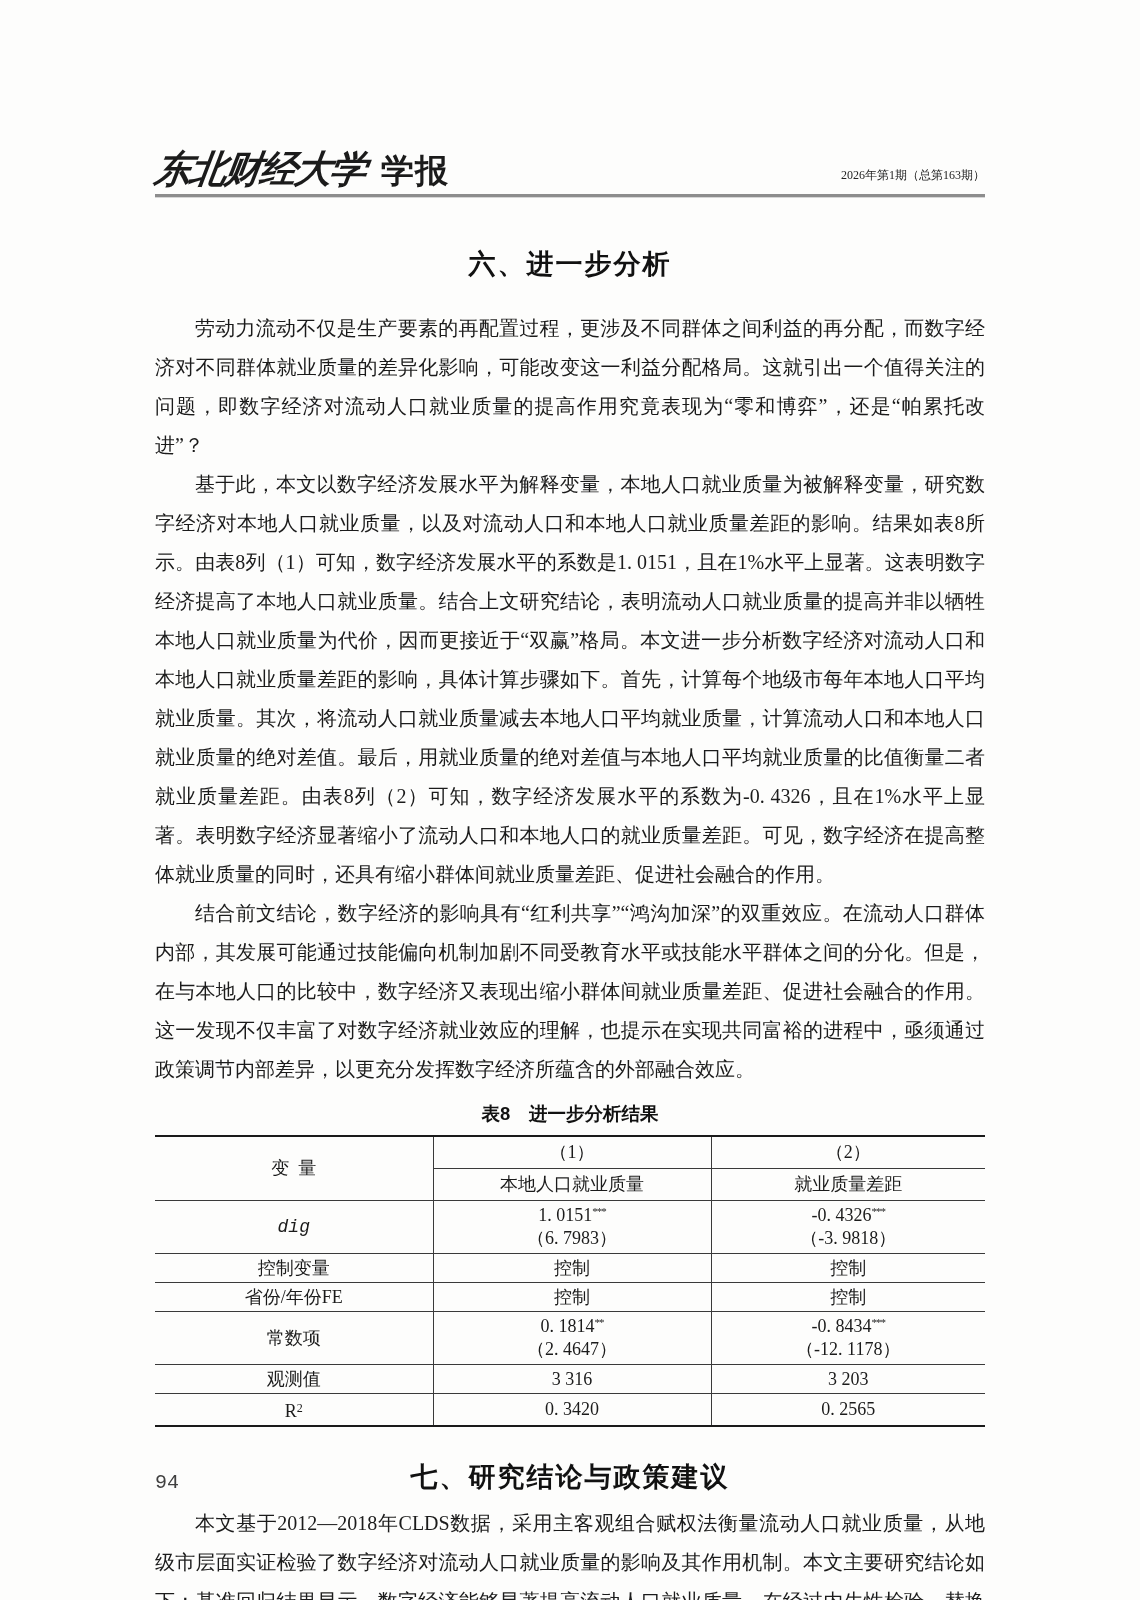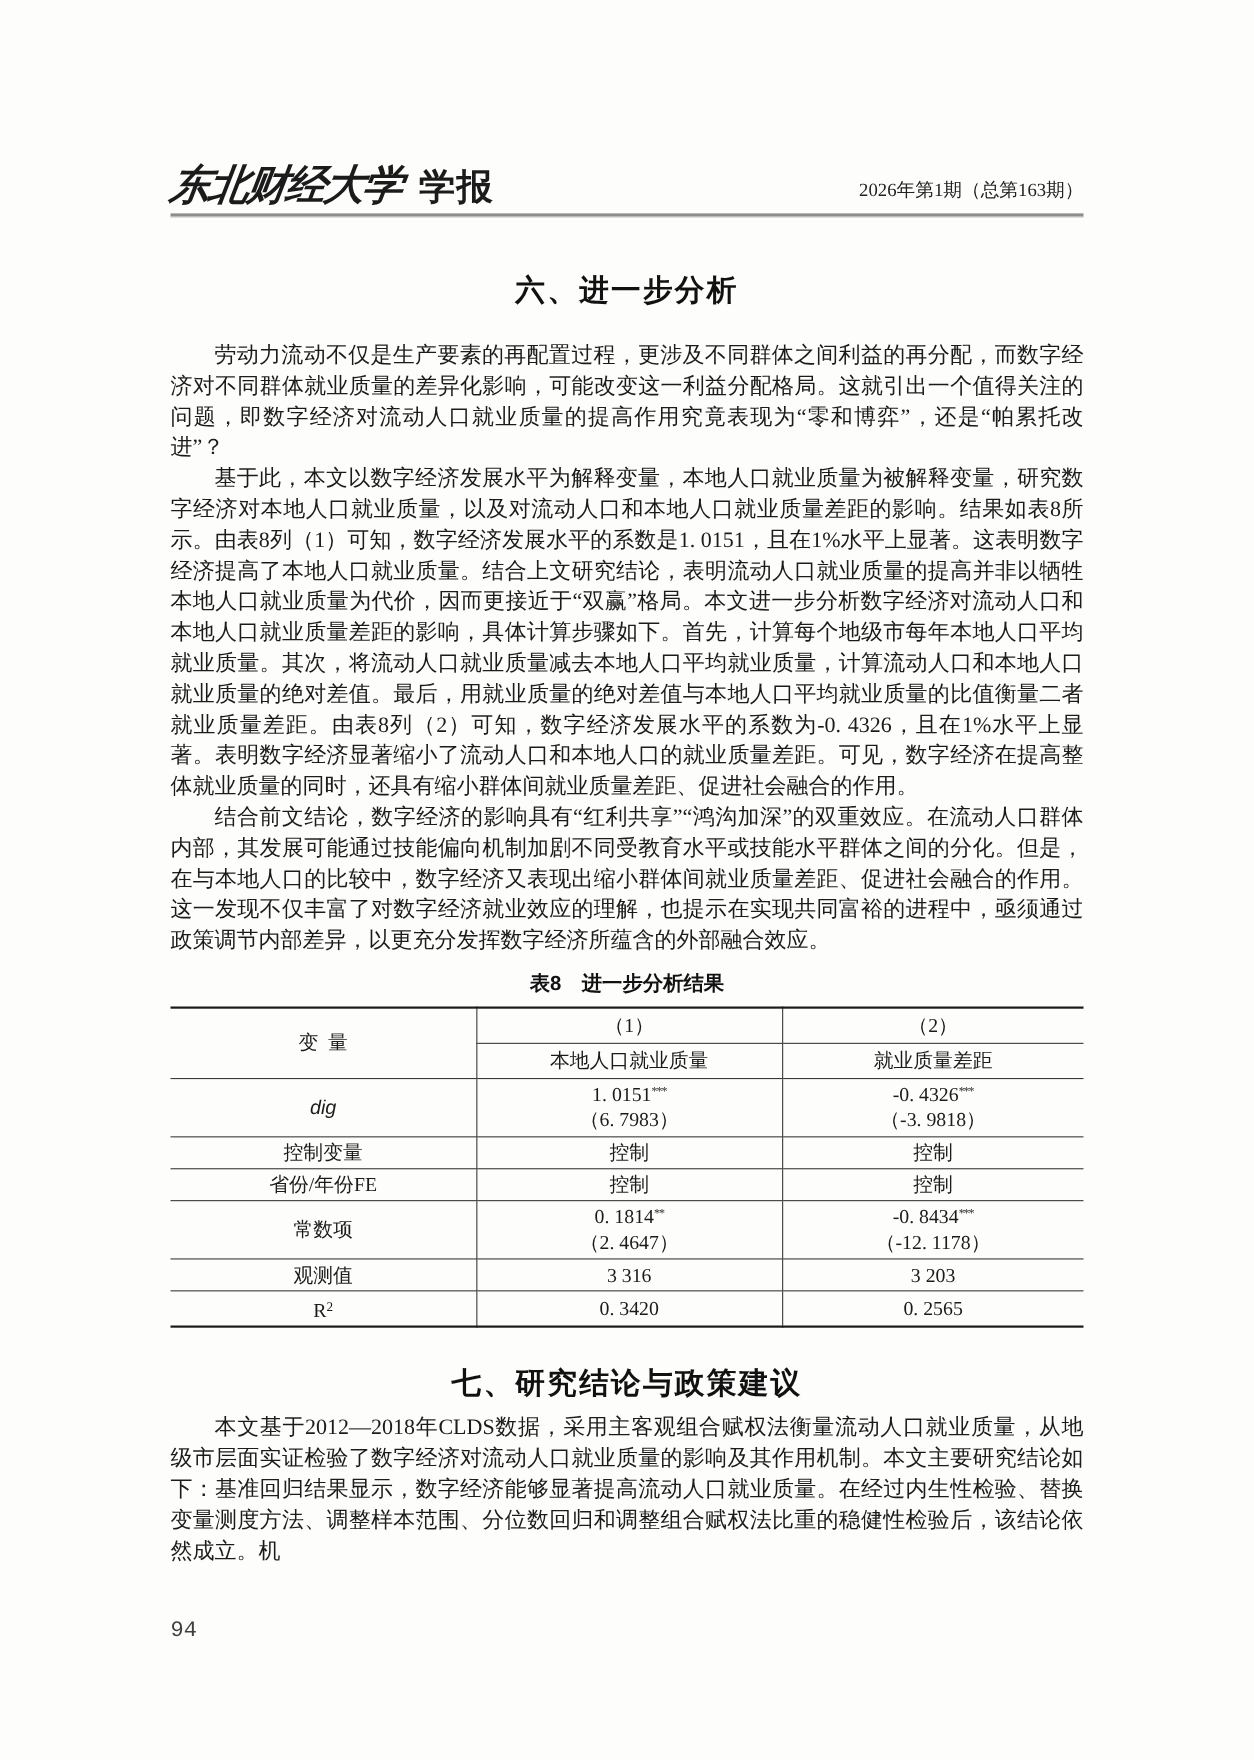--- a/index.html
+++ b/index.html
@@ -34,21 +34,21 @@
     transform: skewX(-8deg) scaleY(1.02);
     letter-spacing: -2px;
   }
   .masthead .suffix {
     display: inline-block;
     font-weight: bold;
     font-size: 33px;
     margin-left: 16px;
     letter-spacing: 1px;
   }
-  .issue-info { font-size: 17px; color: #222; padding-bottom: 4px; }
+  .issue-info { font-size: 12px; color: #222; padding-bottom: 4px; }
   .header-rule {
     margin-top: 6px;
     height: 0;
     border-top: 3px solid #8d8d8d;
     border-bottom: 1px solid #d6d6d6;
   }
 
   
   .section-title {
     font-family: "Liberation Sans", "DejaVu Sans", sans-serif;
@@ -57,21 +57,21 @@
     text-align: center;
     letter-spacing: 2px;
     color: #111;
   }
   .section-title.s6 { margin-top: 48px; }
   .section-title.s7 { margin-top: 32px; }
 
   
   .para {
     font-size: 20px;
-    line-height: 28px;
+    line-height: 39px;
     text-align: justify;
     text-indent: 2em;
     color: #1b1b1b;
   }
   .para.first { margin-top: 27px; }
 
   .subsection-title {
     font-family: "Liberation Sans", "DejaVu Sans", sans-serif;
     font-weight: bold;
     font-size: 20.5px;
@@ -103,21 +103,21 @@
     border: 1px solid #3a3a3a;
     text-align: center;
     vertical-align: middle;
     padding: 3px 6px;
     line-height: 22px;
   }
   table.results td:first-child { border-left: none; width: 278px; }
   table.results td:last-child  { border-right: none; }
   table.results tr.head td { height: 32px; }
   td.var-head { letter-spacing: 0.5em; text-indent: 0.5em; }
-  .italic-lab { font-family: Liberation Sans, sans-serif; font-style: italic; }
+  .italic-lab { font-family: Liberation Mono, monospace; font-style: italic; }
   .coef-line, .t-line { display: block; line-height: 23px; }
   sup.stars {
     font-size: 11px;
     letter-spacing: -1px;
     vertical-align: 6px;
     line-height: 0;
   }
   sup.sq { font-size: 12px; vertical-align: 5px; }
 
   

